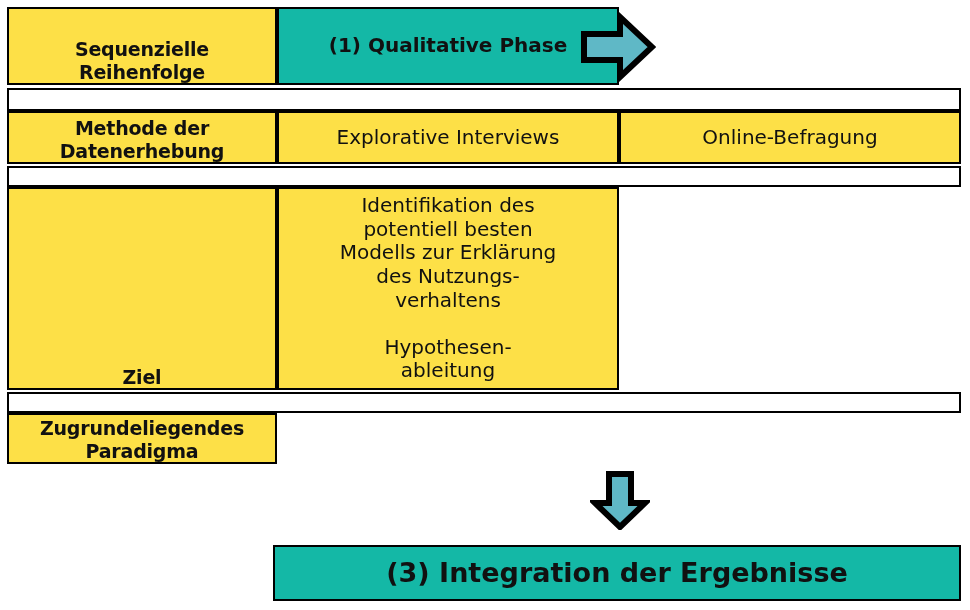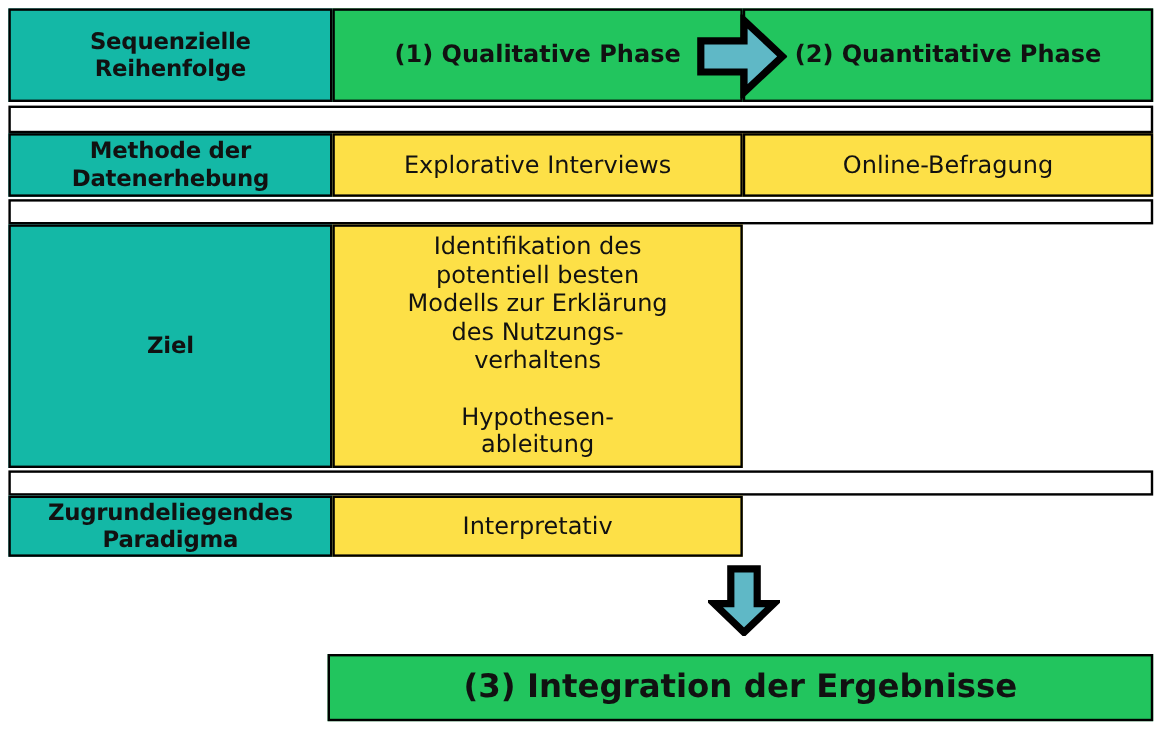--- a/index.html
+++ b/index.html
@@ -29,28 +29,29 @@
     border: 2px solid #000000;
     display: flex;
     align-items: center;
     justify-content: center;
     text-align: center;
     line-height: 1.18;
     color: #111111;
   }
 
   .label-cell {
-    background: #14b8a6;
+    background: #fde047;
     font-weight: bold;
     font-size: 19px;
     letter-spacing: -0.2px;
+    align-items: flex-end;
   }
 
   .head-cell {
-    background: #22c55e;
+    background: #14b8a6;
     font-weight: bold;
     font-size: 20px;
   }
 
   .body-cell {
     background: #fde047;
     font-weight: normal;
     font-size: 20px;
   }
 
@@ -112,23 +113,20 @@
 
   <div class="cell label-cell" id="row1-label">
     <span class="cell-text">Sequenzielle
 Reihenfolge</span>
   </div>
 
   <div class="cell head-cell" id="row1-mid">
     <span class="cell-text">(1) Qualitative Phase</span>
   </div>
 
-  <div class="cell head-cell" id="row1-right">
-    <span class="cell-text">(2) Quantitative Phase</span>
-  </div>
 
   <svg class="arrow" id="arrow-right" viewBox="0 0 76 70">
     <polygon points="4,22 40,22 40,5 72,35 40,65 40,48 4,48" fill="#5fb8c6" stroke="#000000" stroke-width="6" stroke-linejoin="miter"></polygon>
   </svg>
 
   <div class="spacer-cell cell" id="gap1"></div>
 
   <div class="cell label-cell" id="row2-label">
     <span class="cell-text">Methode der
 Datenerhebung</span>
@@ -155,23 +153,20 @@
 Hypothesen-
 ableitung</span>
   </div>
 
   <div class="spacer-cell cell" id="gap3"></div>
 
   <div class="cell label-cell" id="row4-label">
     <span class="cell-text">Zugrundeliegendes
 Paradigma</span>
   </div>
-  <div class="cell body-cell" id="row4-mid">
-    <span class="cell-text">Interpretativ</span>
-  </div>
 
   <svg class="arrow" id="arrow-down" viewBox="0 0 60 60">
     <polygon points="19,4 41,4 41,33 55,33 30,57 5,33 19,33" fill="#5fb8c6" stroke="#000000" stroke-width="6" stroke-linejoin="miter"></polygon>
   </svg>
 
   <div class="cell head-cell" id="integration-box">
     <span class="cell-text">(3) Integration der Ergebnisse</span>
   </div>
 
 </div>

